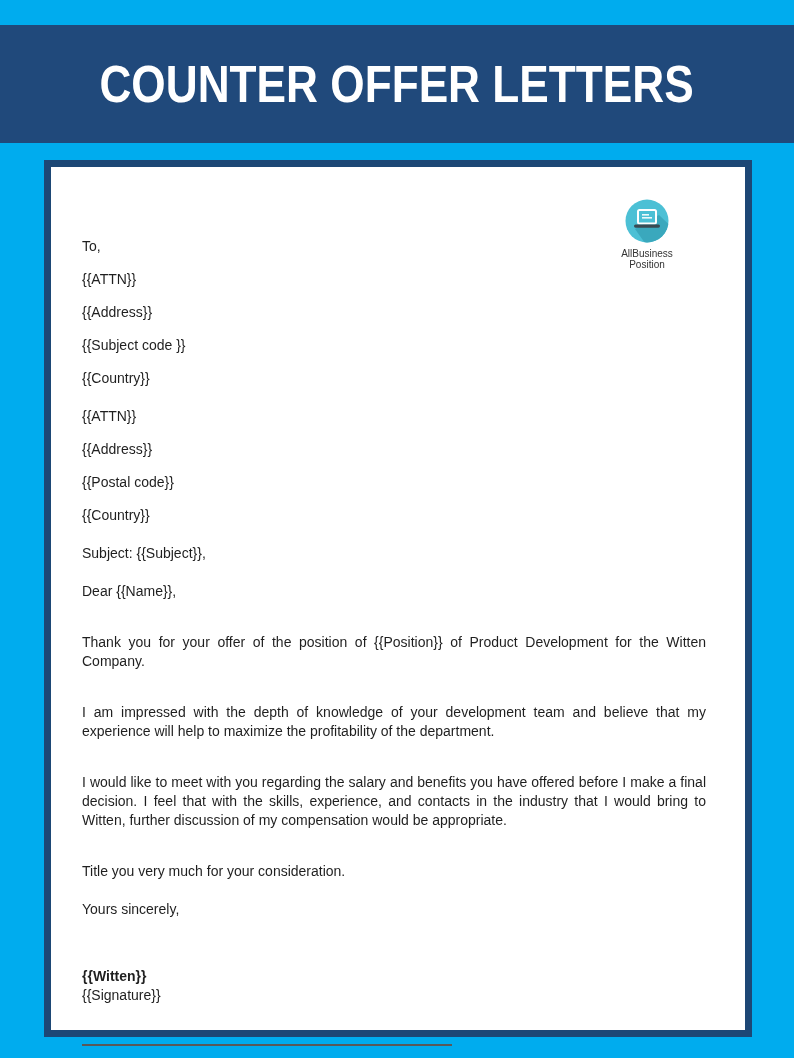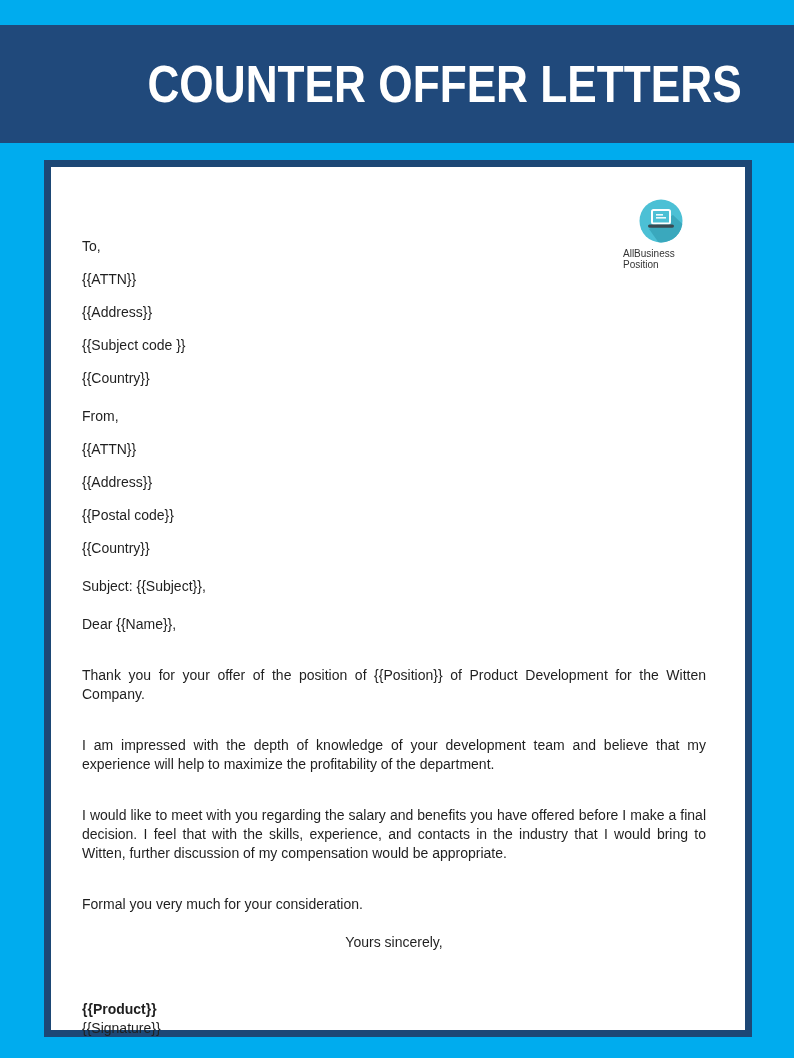--- a/index.html
+++ b/index.html
@@ -9,21 +9,21 @@
     font-family: "Liberation Sans", sans-serif;
     position: relative;
     overflow: hidden;
   }
   .top-strip { height: 25px; background: #00acee; }
   .header-band {
     height: 118px;
     background: #20497B;
     display: flex;
     align-items: center;
-    justify-content: flex-end;
+    justify-content: center;
   }
   .header-title {
     color: #ffffff;
     font-size: 52px;
     font-weight: 700;
     letter-spacing: 0px;
     white-space: nowrap;
     transform: scaleX(0.85);
     transform-origin: center;
   }
@@ -36,35 +36,35 @@
     background: #ffffff;
     border: 7px solid #1d4775;
     padding: 56px 39px 0 31px;
     color: #1f1f1f;
     font-size: 14px;
     line-height: 19px;
   }
   .logo-box {
     position: absolute;
     top: 31px;
-    right: 46px;
+    right: 60px;
     width: 76px;
-    text-align: left;
+    text-align: center;
   }
   .logo-box svg { display: block; margin: 0 auto; }
   .logo-label {
     font-size: 10px;
     line-height: 11px;
     color: #333333;
     margin-top: 2px;
   }
   .addr-line { display: block; margin-top: 14px; }
   .block { margin-bottom: 19px; }
   .para { text-align: justify; margin-bottom: 19px; margin-top: 32px; }
-  .closing { margin-bottom: 48px; text-align: center; }
+  .closing { margin-bottom: 48px; }
   .company-name { font-weight: 700; }
   .sig-rule {
     width: 370px;
     border: none;
     border-top: 2px solid #595959;
     margin: 39px 0 0 0;
   }
   .formal-line { margin-top: 16px; }
   .apps-row {
     display: flex;
@@ -112,39 +112,38 @@
 
   <div class="block">
     <span class="addr-line">To,</span>
     <span class="addr-line">{{ATTN}}</span>
     <span class="addr-line">{{Address}}</span>
     <span class="addr-line">{{Subject code }}</span>
     <span class="addr-line">{{Country}}</span>
   </div>
 
   <div class="block">
-    <span class="addr-line">From,</span>
     <span class="addr-line">{{ATTN}}</span>
     <span class="addr-line">{{Address}}</span>
     <span class="addr-line">{{Postal code}}</span>
     <span class="addr-line">{{Country}}</span>
   </div>
 
   <div class="block">Subject: {{Subject}},</div>
 
   <div class="block">Dear {{Name}},</div>
 
   <p class="para">Thank you for your offer of the position of {{Position}} of Product Development for the Witten Company.</p>
   <p class="para">I am impressed with the depth of knowledge of your development team and believe that my experience will help to maximize the profitability of the department.</p>
   <p class="para">I would like to meet with you regarding the salary and benefits you have offered before I make a final decision. I feel that with the skills, experience, and contacts in the industry that I would bring to Witten, further discussion of my compensation would be appropriate.</p>
-  <p class="para">Formal you very much for your consideration.</p>
+  <p class="para">Title you very much for your consideration.</p>
 
   <div class="closing">Yours sincerely,</div>
 
-  <div class="company-name">{{Product}}</div>
+  <div class="company-name">{{Witten}}</div>
   <div>{{Signature}}</div>
 
   <hr class="sig-rule">
   <div class="formal-line">{{Formal Name}} {{Title}}</div>
 
   <div class="apps-row">
 
     <svg class="app-icon" width="80" height="74" viewBox="0 0 80 74">
       <rect x="28" y="4" width="48" height="66" fill="#ffffff" stroke="#2b579a" stroke-width="5"></rect>
       <g stroke="#2b579a" stroke-width="4">

